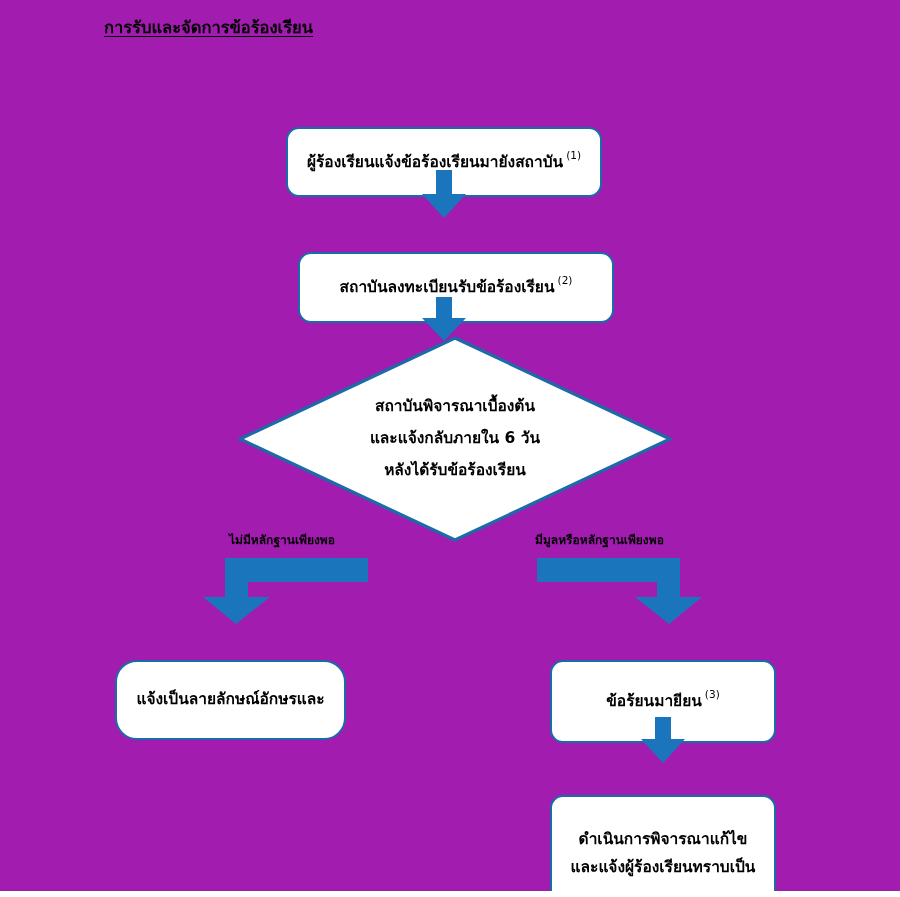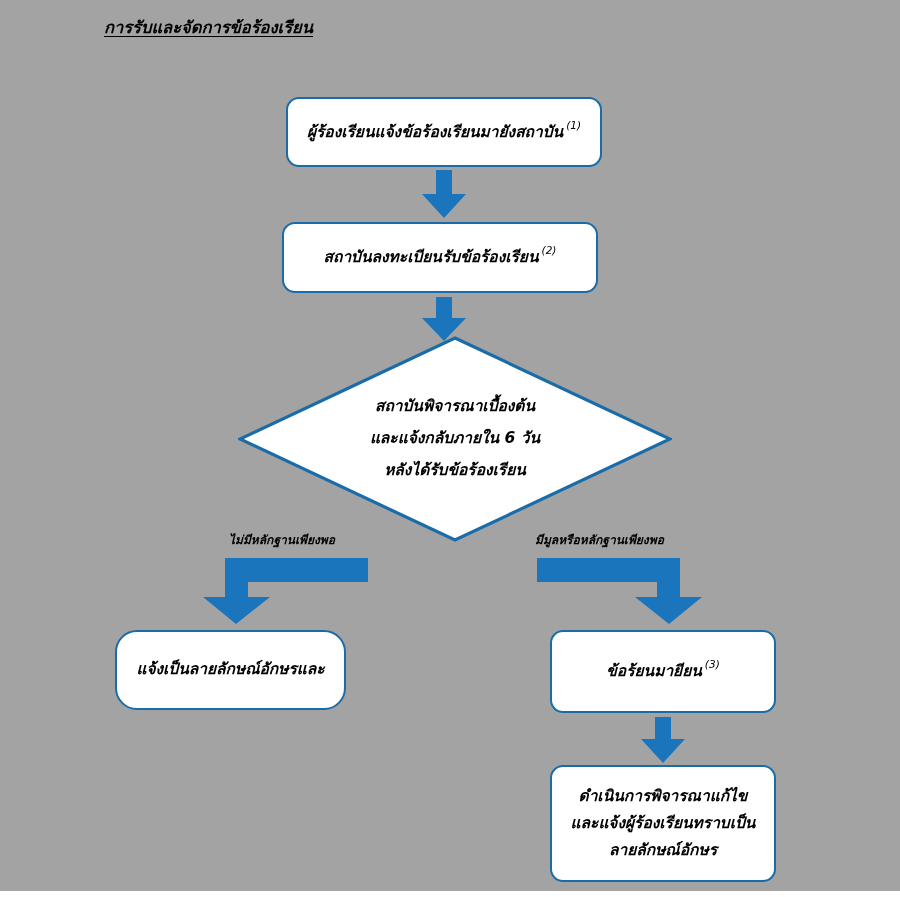--- a/index.html
+++ b/index.html
@@ -9,23 +9,22 @@
     background: #ffffff;
   }
   body {
     font-family: "DejaVu Sans", "Liberation Sans", sans-serif;
     color: #000000;
   }
   #canvas {
     position: relative;
     width: 900px;
     height: 891px;
-    background: #a3a3a3;
+    background: #a21caf;
     overflow: hidden;
-    font-style: italic;
   }
 
   
   .diagram-title {
     position: absolute;
     left: 104px;
     top: 18px;
     font-size: 16.5px;
     font-weight: 700;
     color: #000000;
@@ -39,41 +38,42 @@
   .node-box {
     position: absolute;
     box-sizing: border-box;
     border: 2px solid #1A6CA8;
     border-radius: 13px;
     background: #ffffff;
     display: flex;
     align-items: center;
     justify-content: center;
     text-align: center;
+    margin-top: 30px;
   }
   .node-text {
     font-size: 15.5px;
     font-weight: 700;
     line-height: 1.75;
     color: #000000;
     padding: 0 10px;
     position: relative;
   }
   .node-text .sup {
     font-size: 10.5px;
     font-weight: 400;
     vertical-align: super;
     margin-left: 3px;
     position: relative;
     top: -2px;
   }
 
   
   #box-receive   { left: 286px; top:  97px; width: 316px; height:  70px; }
-  #box-register  { left: 282px; top: 222px; width: 316px; height:  71px; }
+  #box-register  { left: 298px; top: 222px; width: 316px; height:  71px; }
   #box-written   { left: 115px; top: 630px; width: 231px; height:  80px; border-radius: 22px; }
   #box-committee { left: 550px; top: 630px; width: 226px; height:  83px; }
   #box-resolve   { left: 550px; top: 765px; width: 226px; height: 117px; }
 
   
   #diamond-wrap {
     position: absolute;
     left: 238px;
     top: 336px;
     width: 434px;
@@ -205,17 +205,16 @@
   <div class="block-arrow" id="arrow-3">
     <svg viewBox="0 0 44 46" xmlns="http://www.w3.org/2000/svg" aria-hidden="true">
       <polygon points="14,0 30,0 30,22 44,22 22,46 0,22 14,22" fill="#1B75BC"></polygon>
     </svg>
   </div>
 
   <div class="node-box" id="box-resolve">
     <div class="node-text">
       <div>ดำเนินการพิจารณาแก้ไข</div>
       <div>และแจ้งผู้ร้องเรียนทราบเป็น</div>
-      <div>ลายลักษณ์อักษร</div>
     </div>
   </div>
 
 </div>
 
 </body></html>

